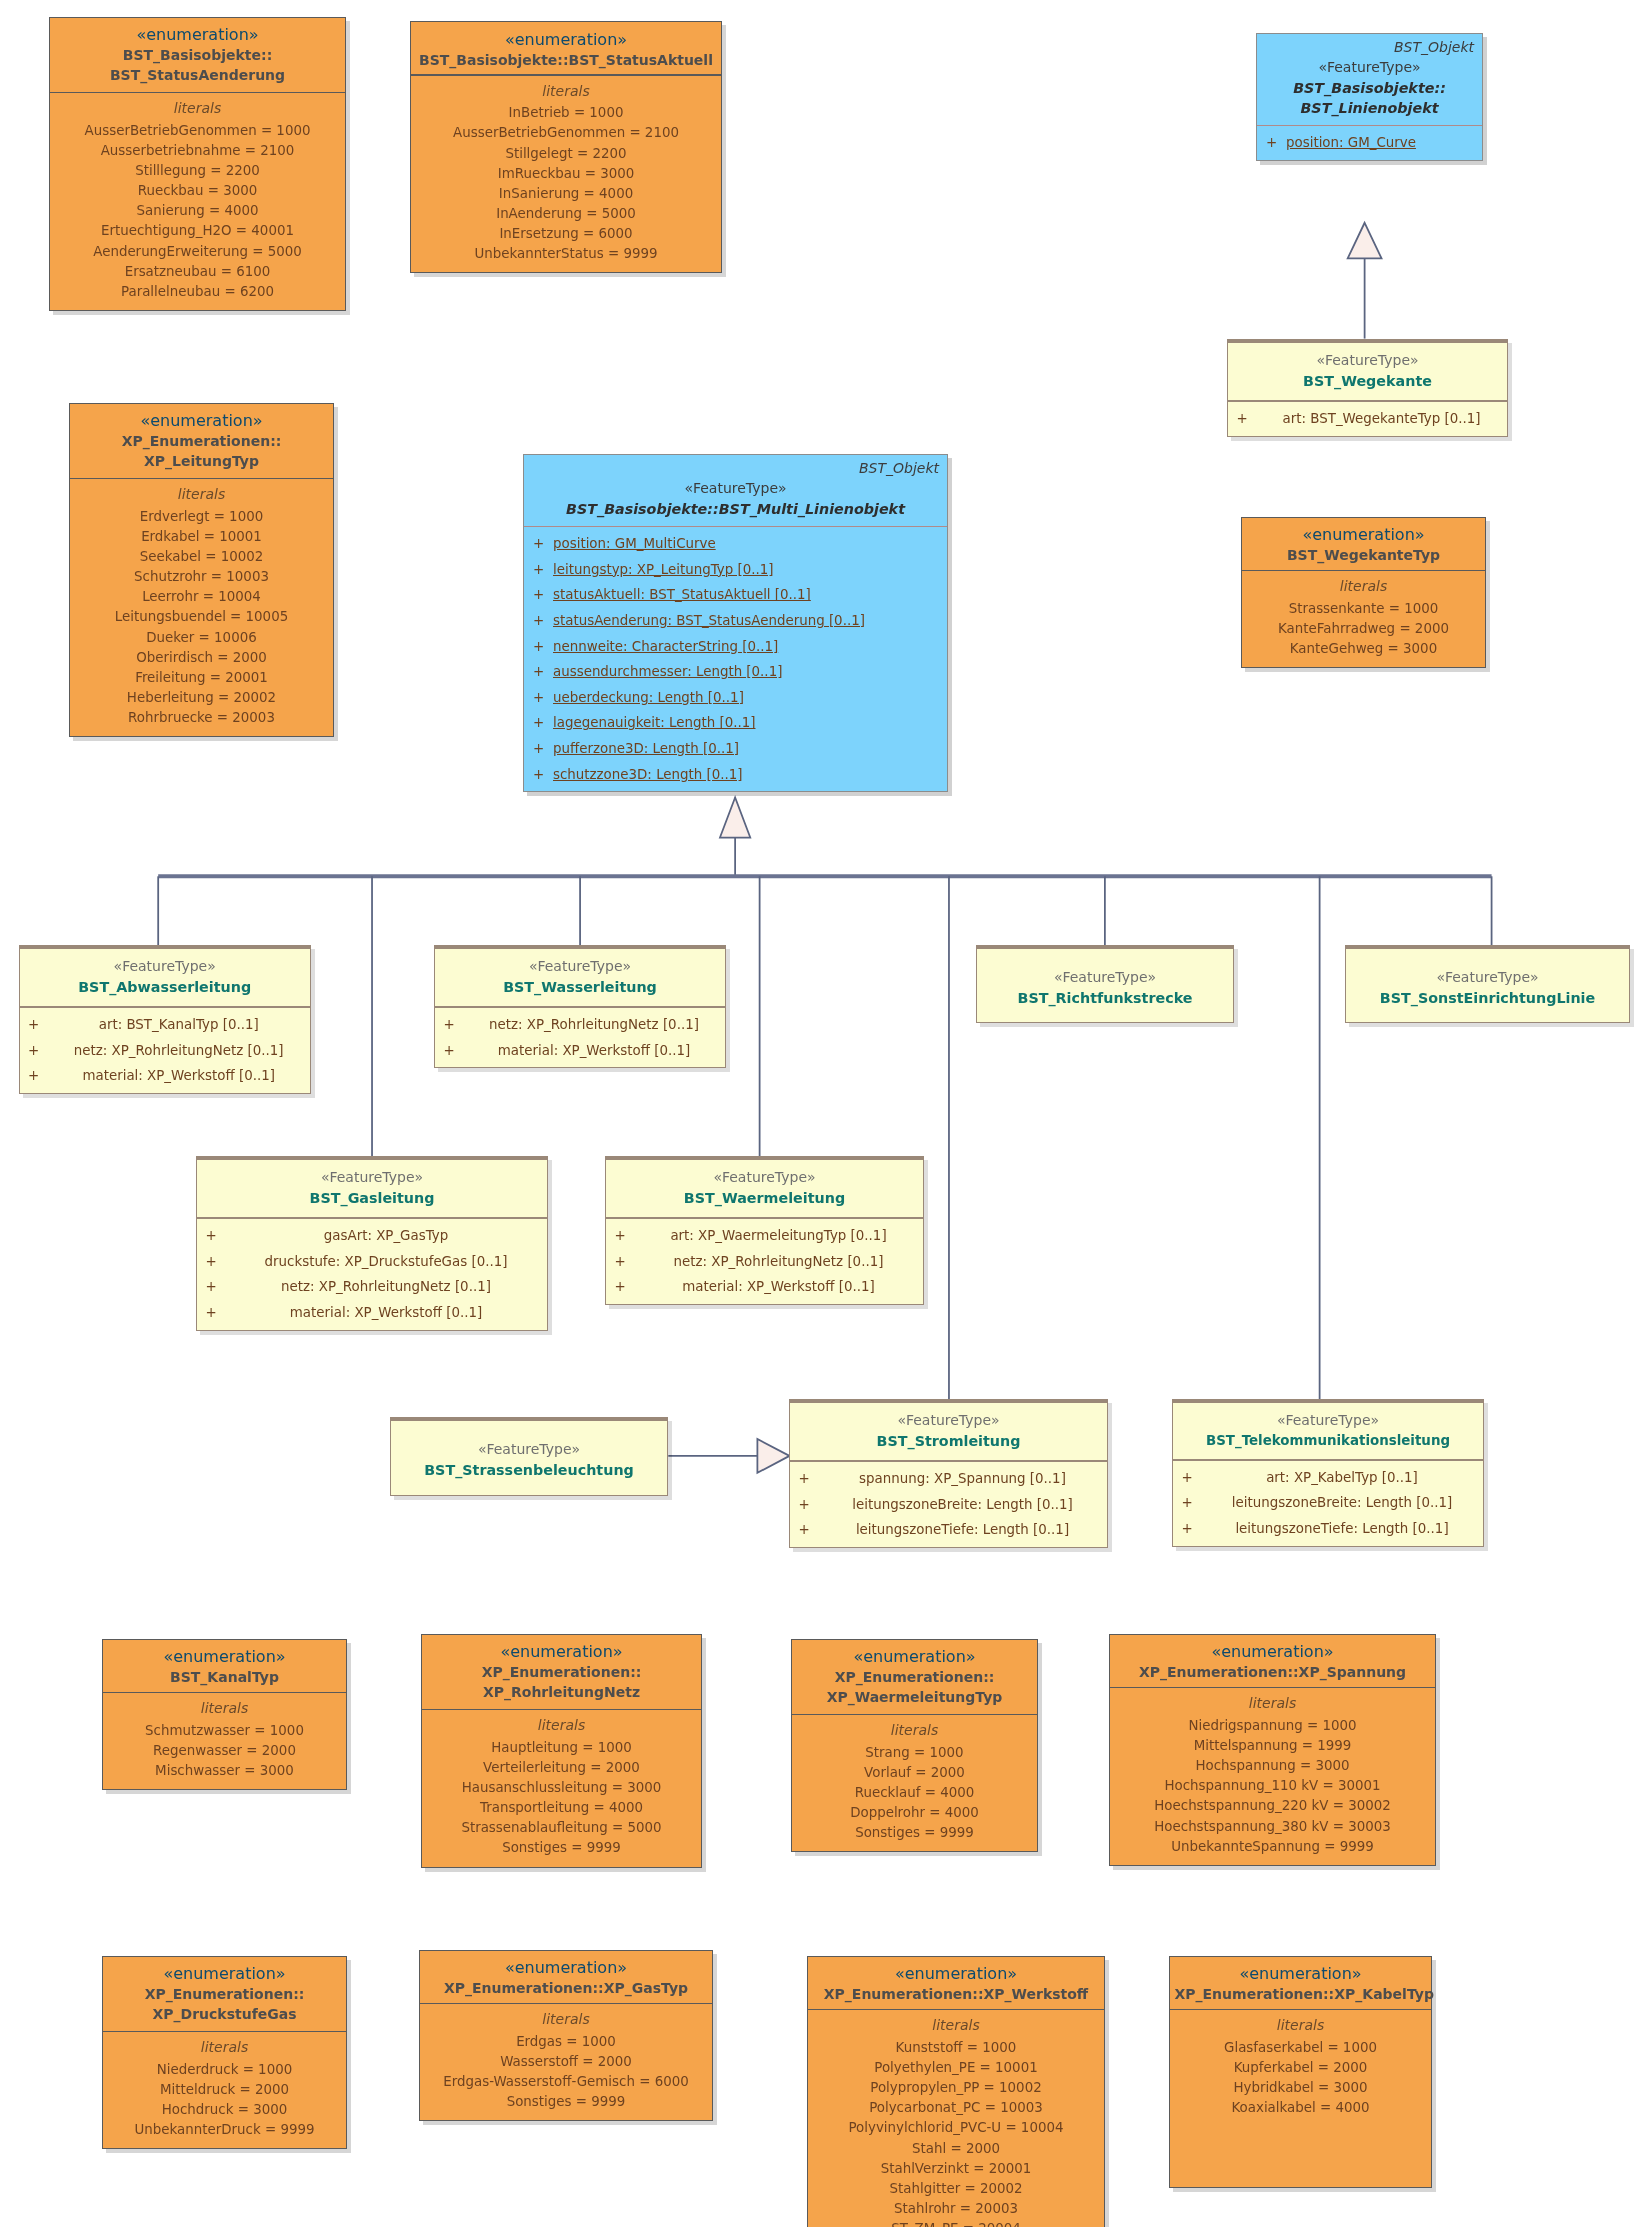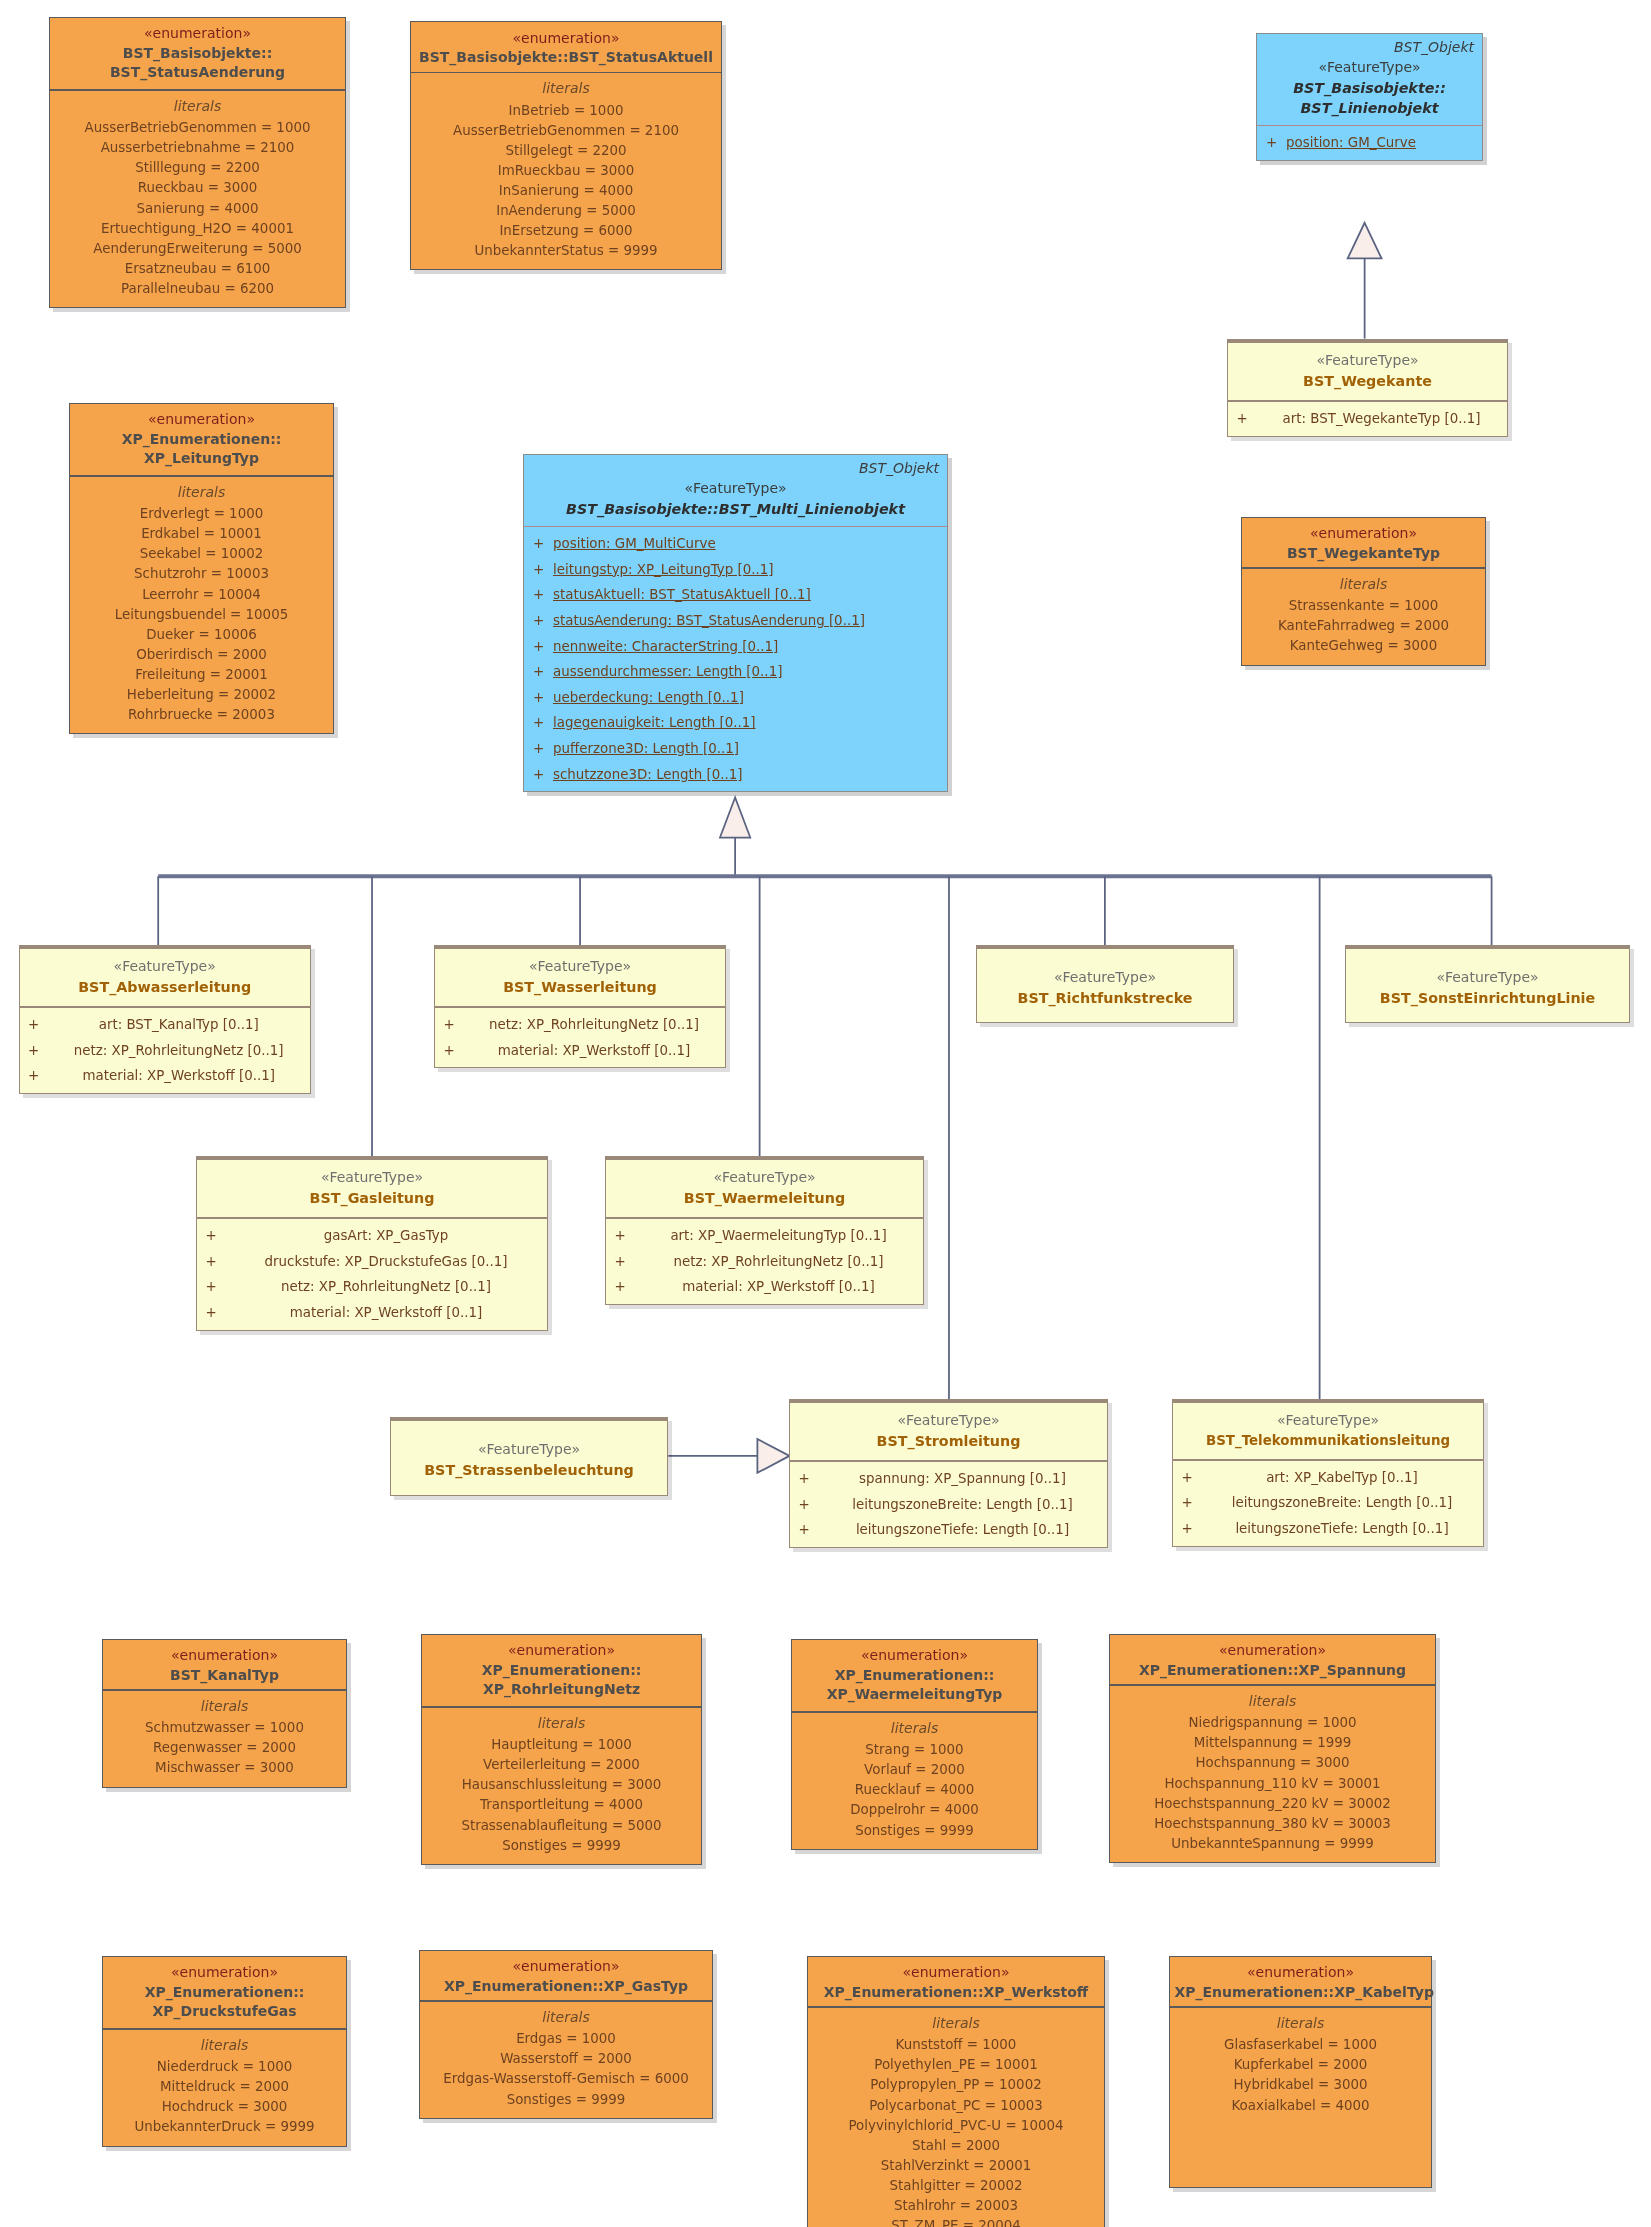--- a/index.html
+++ b/index.html
@@ -21,33 +21,33 @@
   .uml .hdr{
     padding:6.2px 4.5px 7.1px 4.5px;
     text-align:center;
     line-height:1.38;
   }
   .uml .sep{height:1.3px;background:#5a5a5a;}
   .uml .body{padding:7.1px 4.5px 8px 4.5px;}
 
   
   .enum{background:#f5a44b;border-color:#5a5a5a;}
-  .enum .stereo{font-size:14px;color:#7f1d1d;}
+  .enum .stereo{font-size:16px;color:#0c4a6e;}
   .enum .nm{font-size:14px;font-weight:bold;color:#4d4d4d;}
   .enum .lit-title{font-size:14px;font-style:italic;text-align:center;color:#6b4a2a;margin-bottom:4.5px;}
   .enum .lit{font-size:13.4px;color:#6e4220;line-height:1.50;text-align:center;}
   .yellowbox{
     position:absolute;box-sizing:border-box;
     background:#fcfcd2;
     border:1.3px solid #9a8878;border-top-width:4.9px;
     box-shadow:4px 4px 0 rgba(0,0,0,0.13);
   }
   .yellowbox .hdr{padding:8px 4.5px 9px 4.5px;text-align:center;line-height:1.42;}
   .yellowbox .stereo{font-size:14px;color:#6f6f6f;}
-  .yellowbox .nm{font-size:14.3px;font-weight:bold;color:#a16207;}
+  .yellowbox .nm{font-size:14.3px;font-weight:bold;color:#0f766e;}
   .yellowbox .sep{height:1.8px;background:#9a8878;}
   .yellowbox .body{padding:9px 0 9px 0;}
   .yellowbox .attr{
     font-size:13.4px;color:#6e4220;line-height:1.18;
     padding:0 0 9.8px 0;display:flex;
   }
   .yellowbox .attr:last-child{padding-bottom:0;}
   .yellowbox .attr .plus{width:28px;text-align:center;flex:0 0 28px;}
   .yellowbox .attr .txt{flex:1 1 auto;text-align:center;}
 

